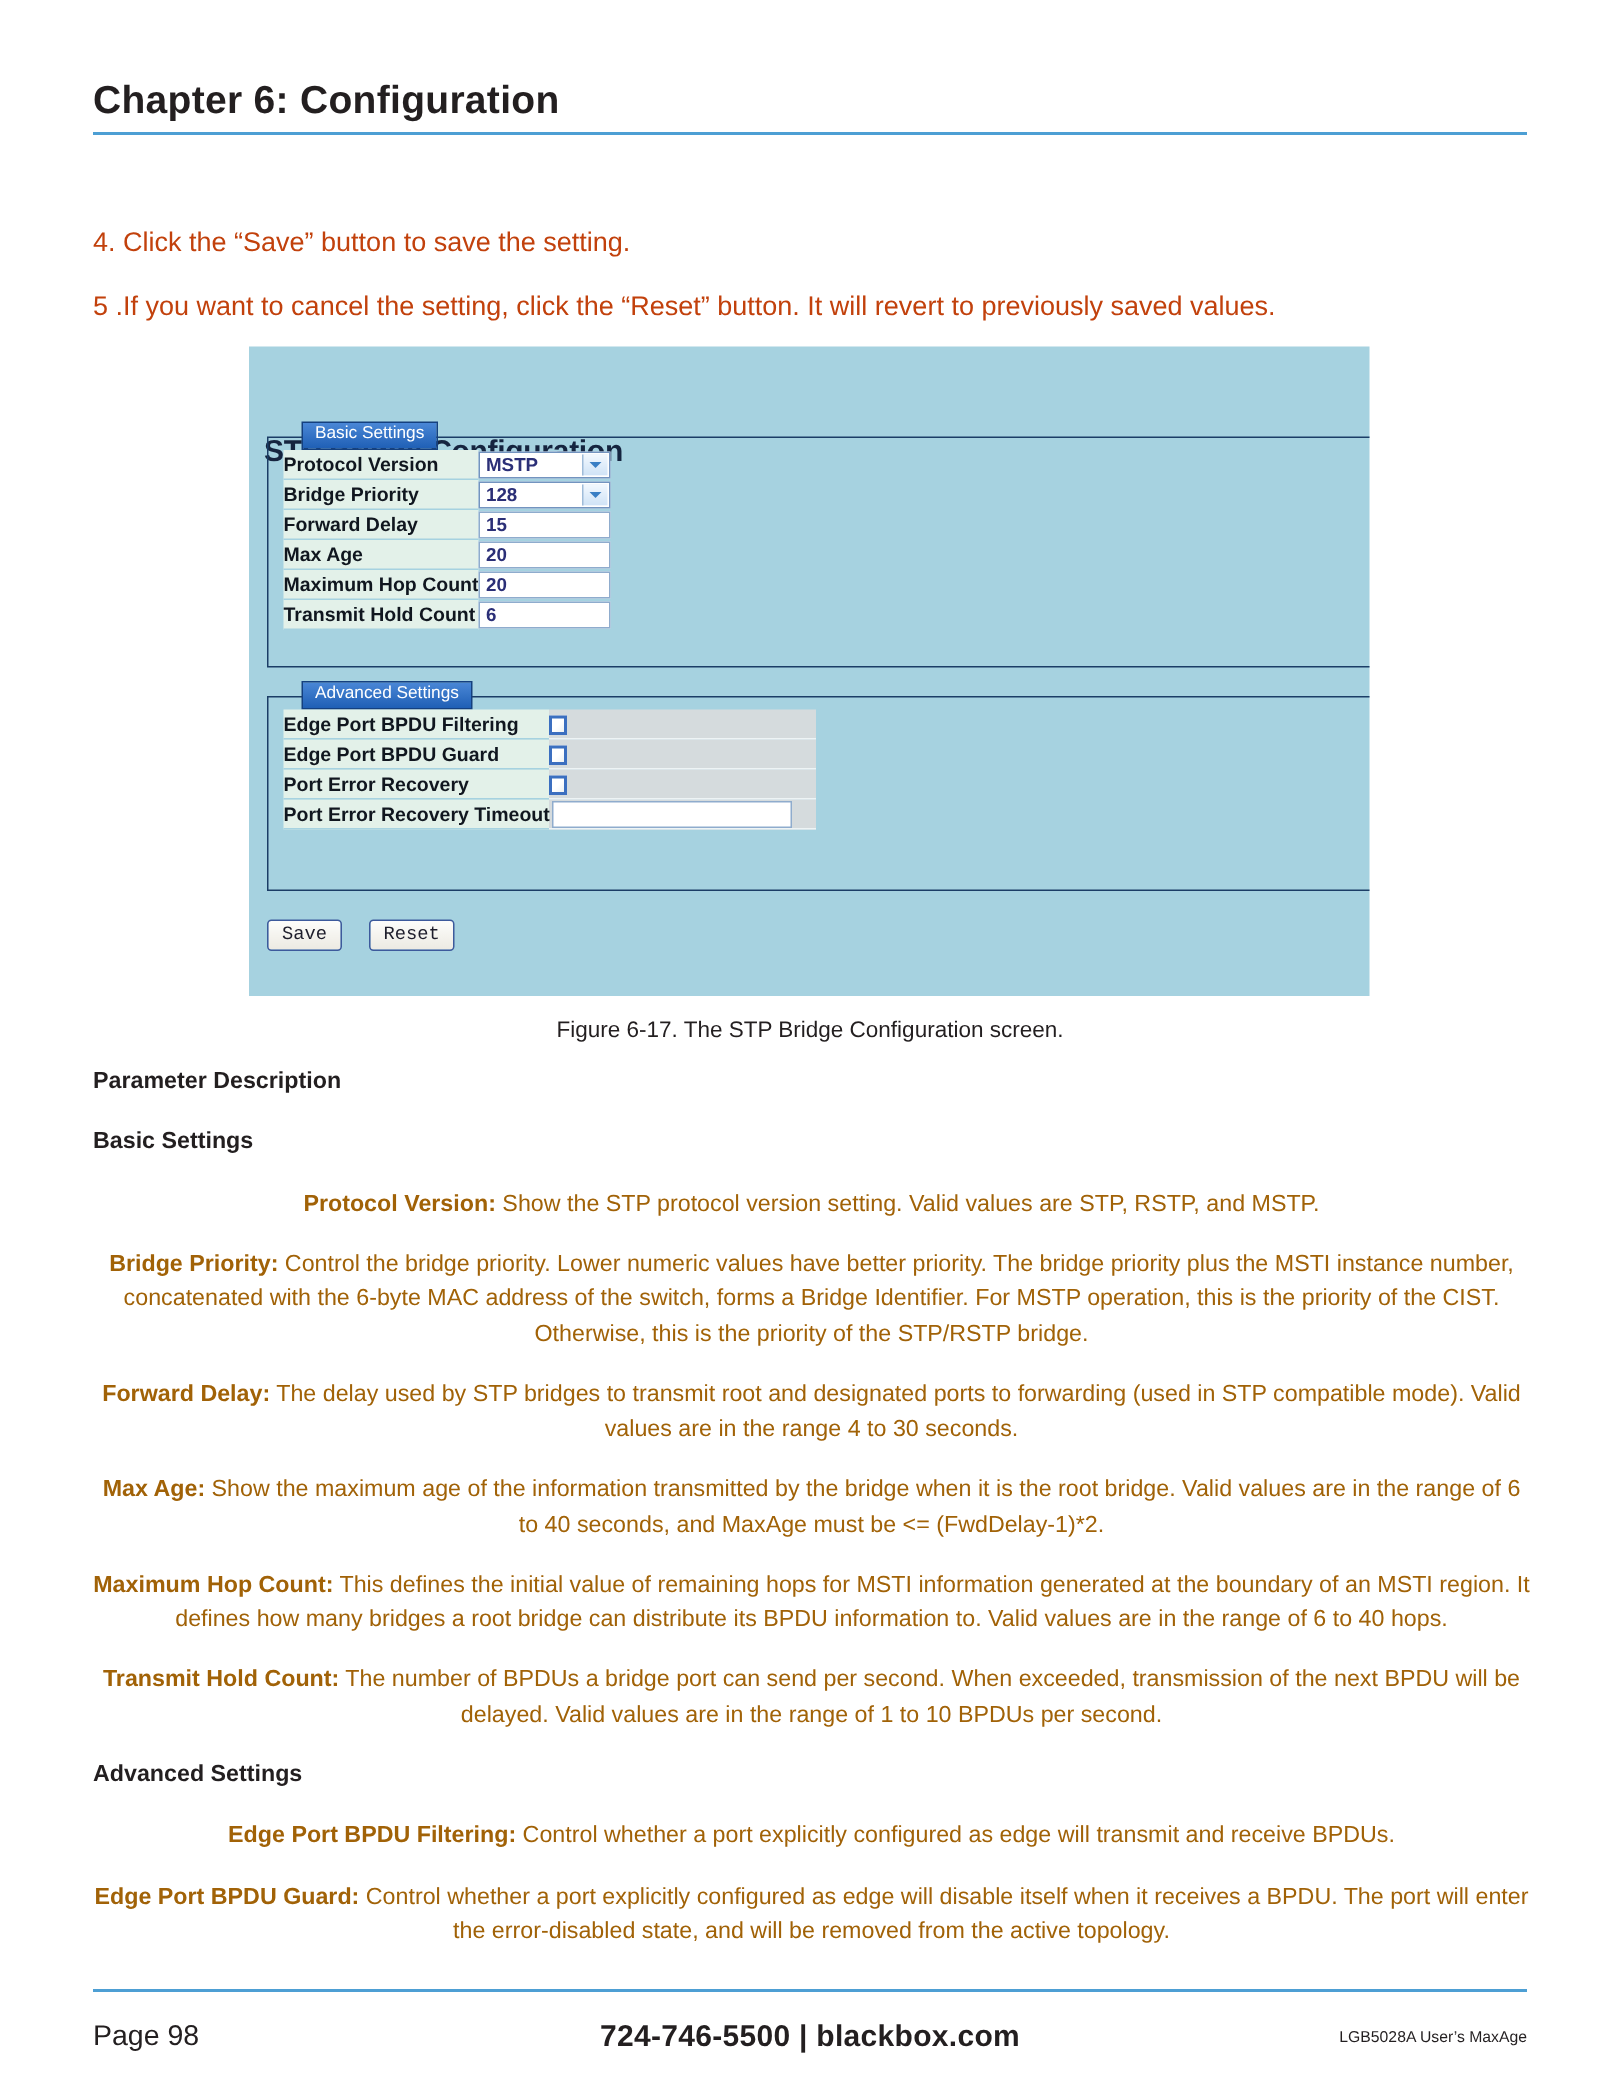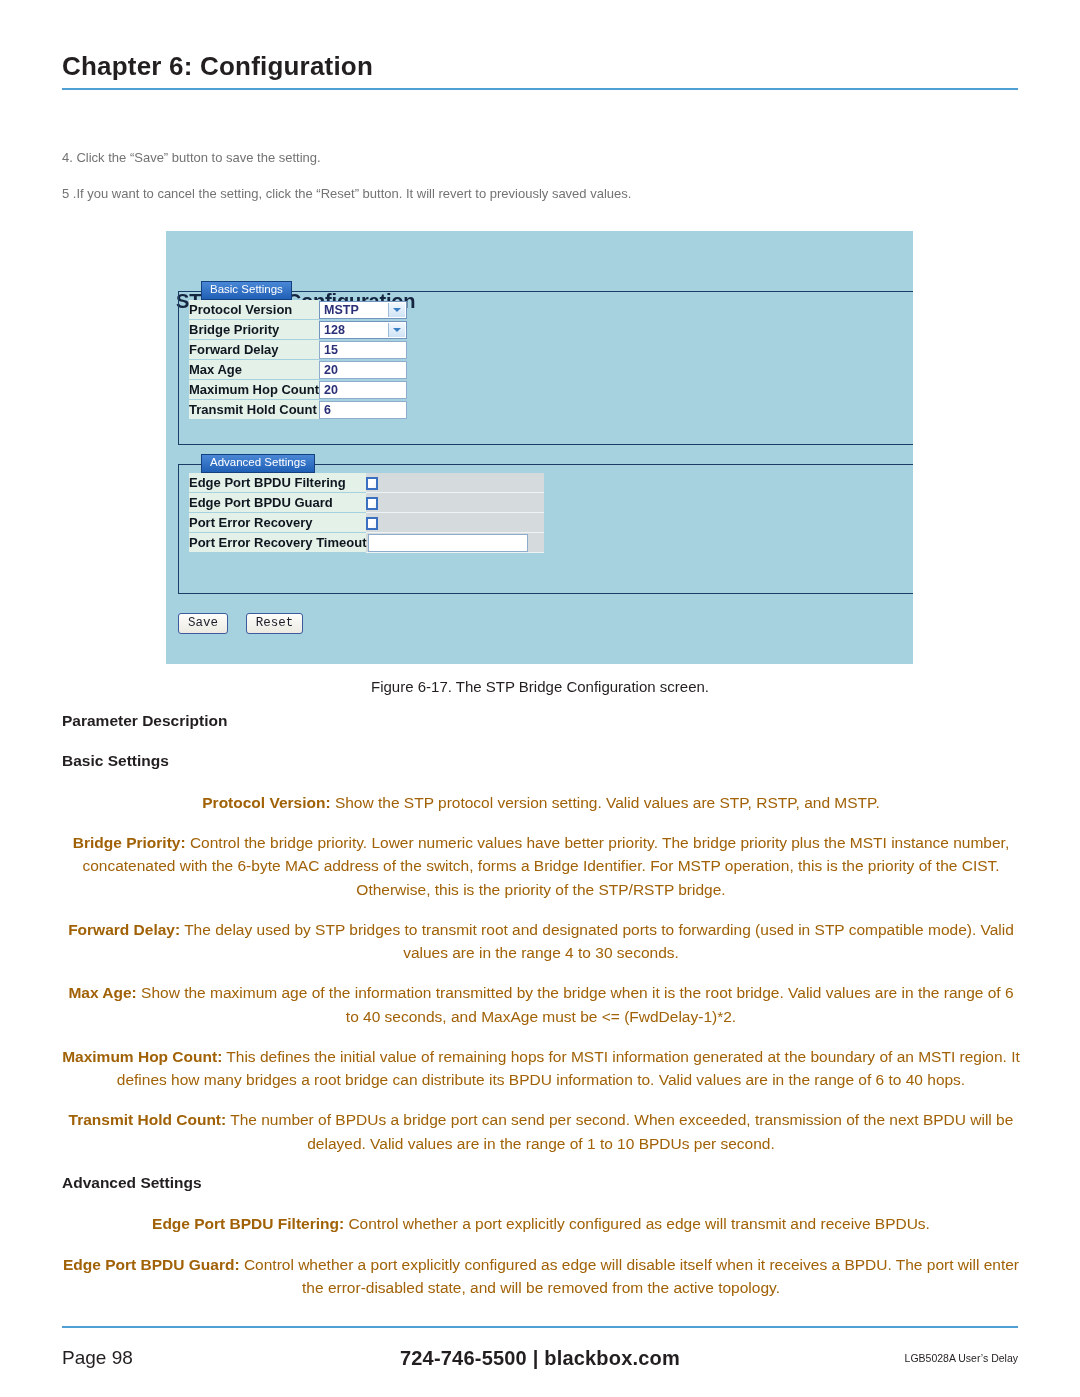--- a/index.html
+++ b/index.html
@@ -43,24 +43,24 @@
   }
 
   
   .steps {
     position: absolute;
     left: 62px;
     top: 148px;
     width: 956px;
   }
   .step {
-    font-size: 13px;
+    font-size: 18px;
     line-height: 1.5;
     margin-bottom: 16px;
-    color: #737373;
+    color: #c2410c;
   }
 
   
   .shot {
     position: absolute;
     left: 166px;
     top: 231px;
     width: 747px;
     height: 433px;
     background: #a6d2e0;
@@ -453,16 +453,16 @@
     </div>
     <div class="para">
       <b>Edge Port BPDU Guard:</b><span> Control whether a port explicitly configured as edge will disable itself when it receives a BPDU. The port will enter the error-disabled state, and will be removed from the active topology.</span>
     </div>
   </div>
 
   <div class="footer-rule"></div>
   <div class="footer">
     <div class="foot-page">Page 98</div>
     <div class="foot-center">724-746-5500  |  blackbox.com</div>
-    <div class="foot-right">LGB5028A User’s Delay</div>
+    <div class="foot-right">LGB5028A User’s MaxAge</div>
   </div>
 
 </div>
 
 </body></html>

